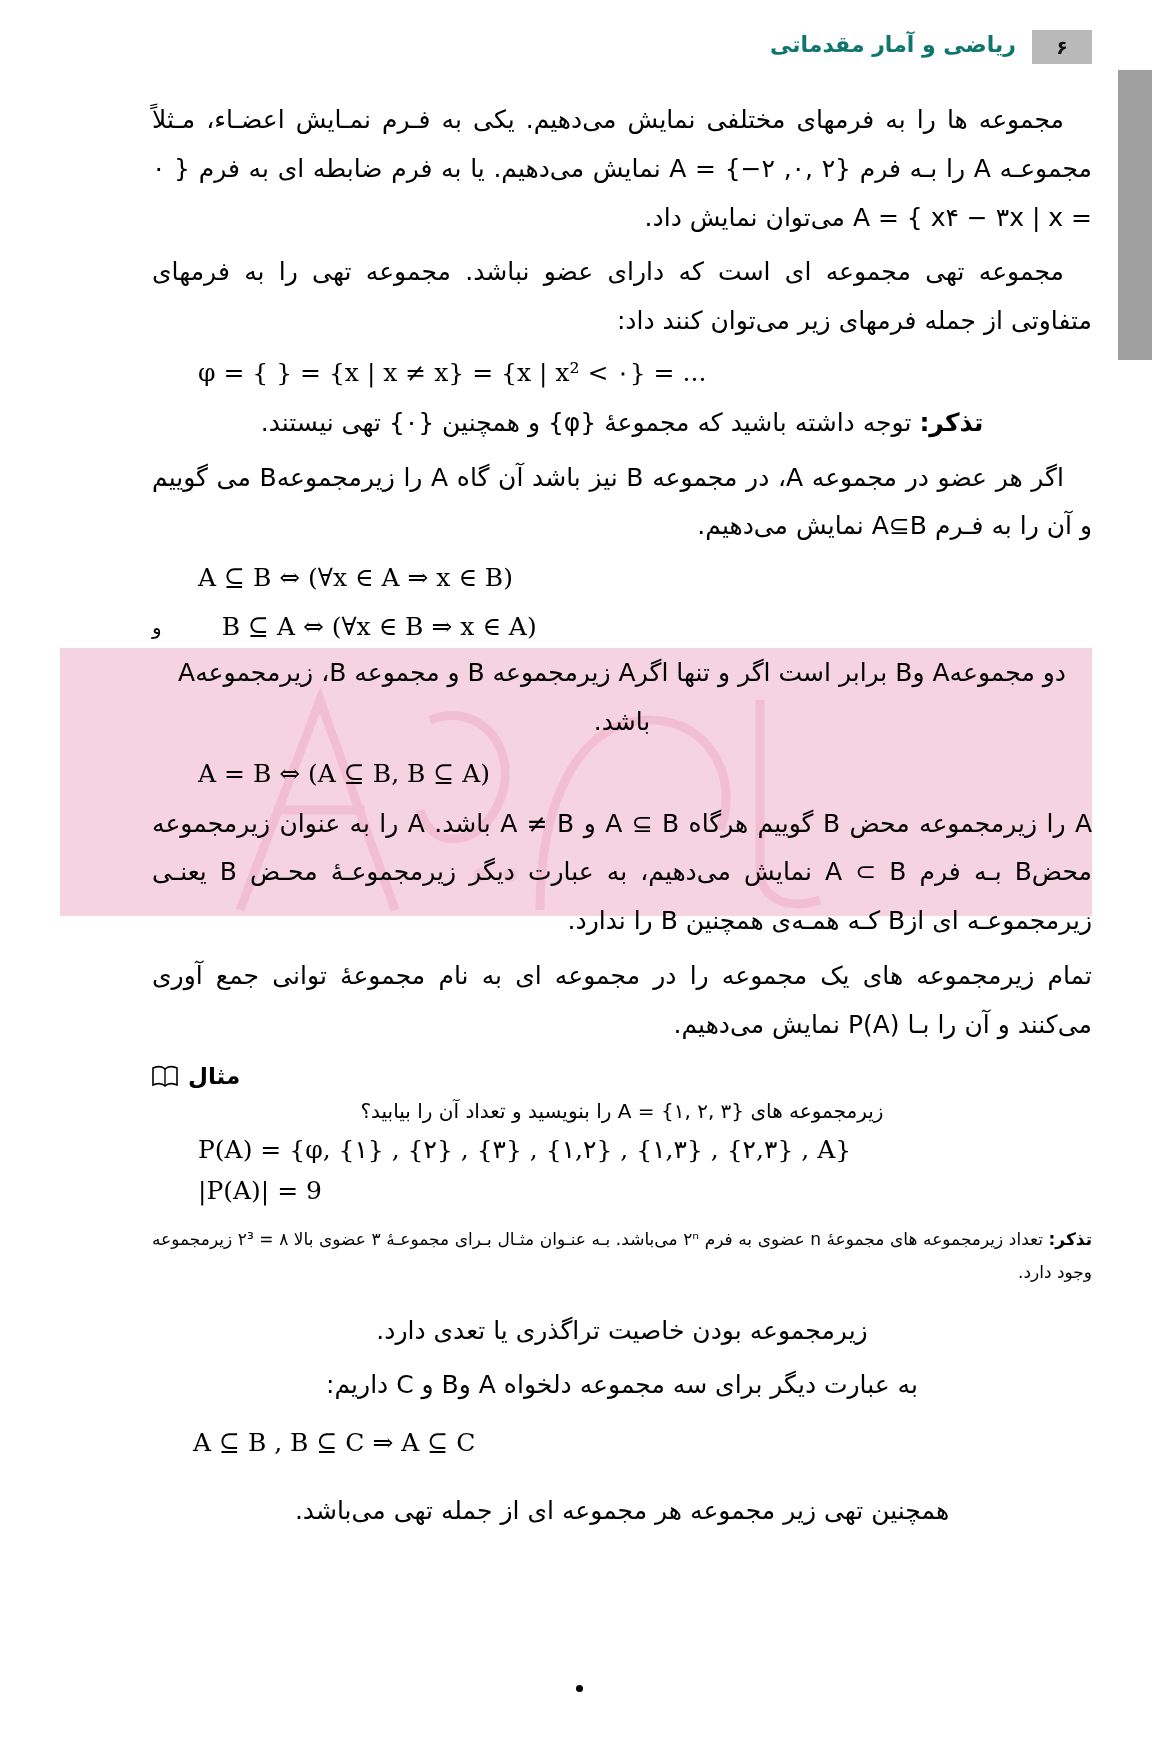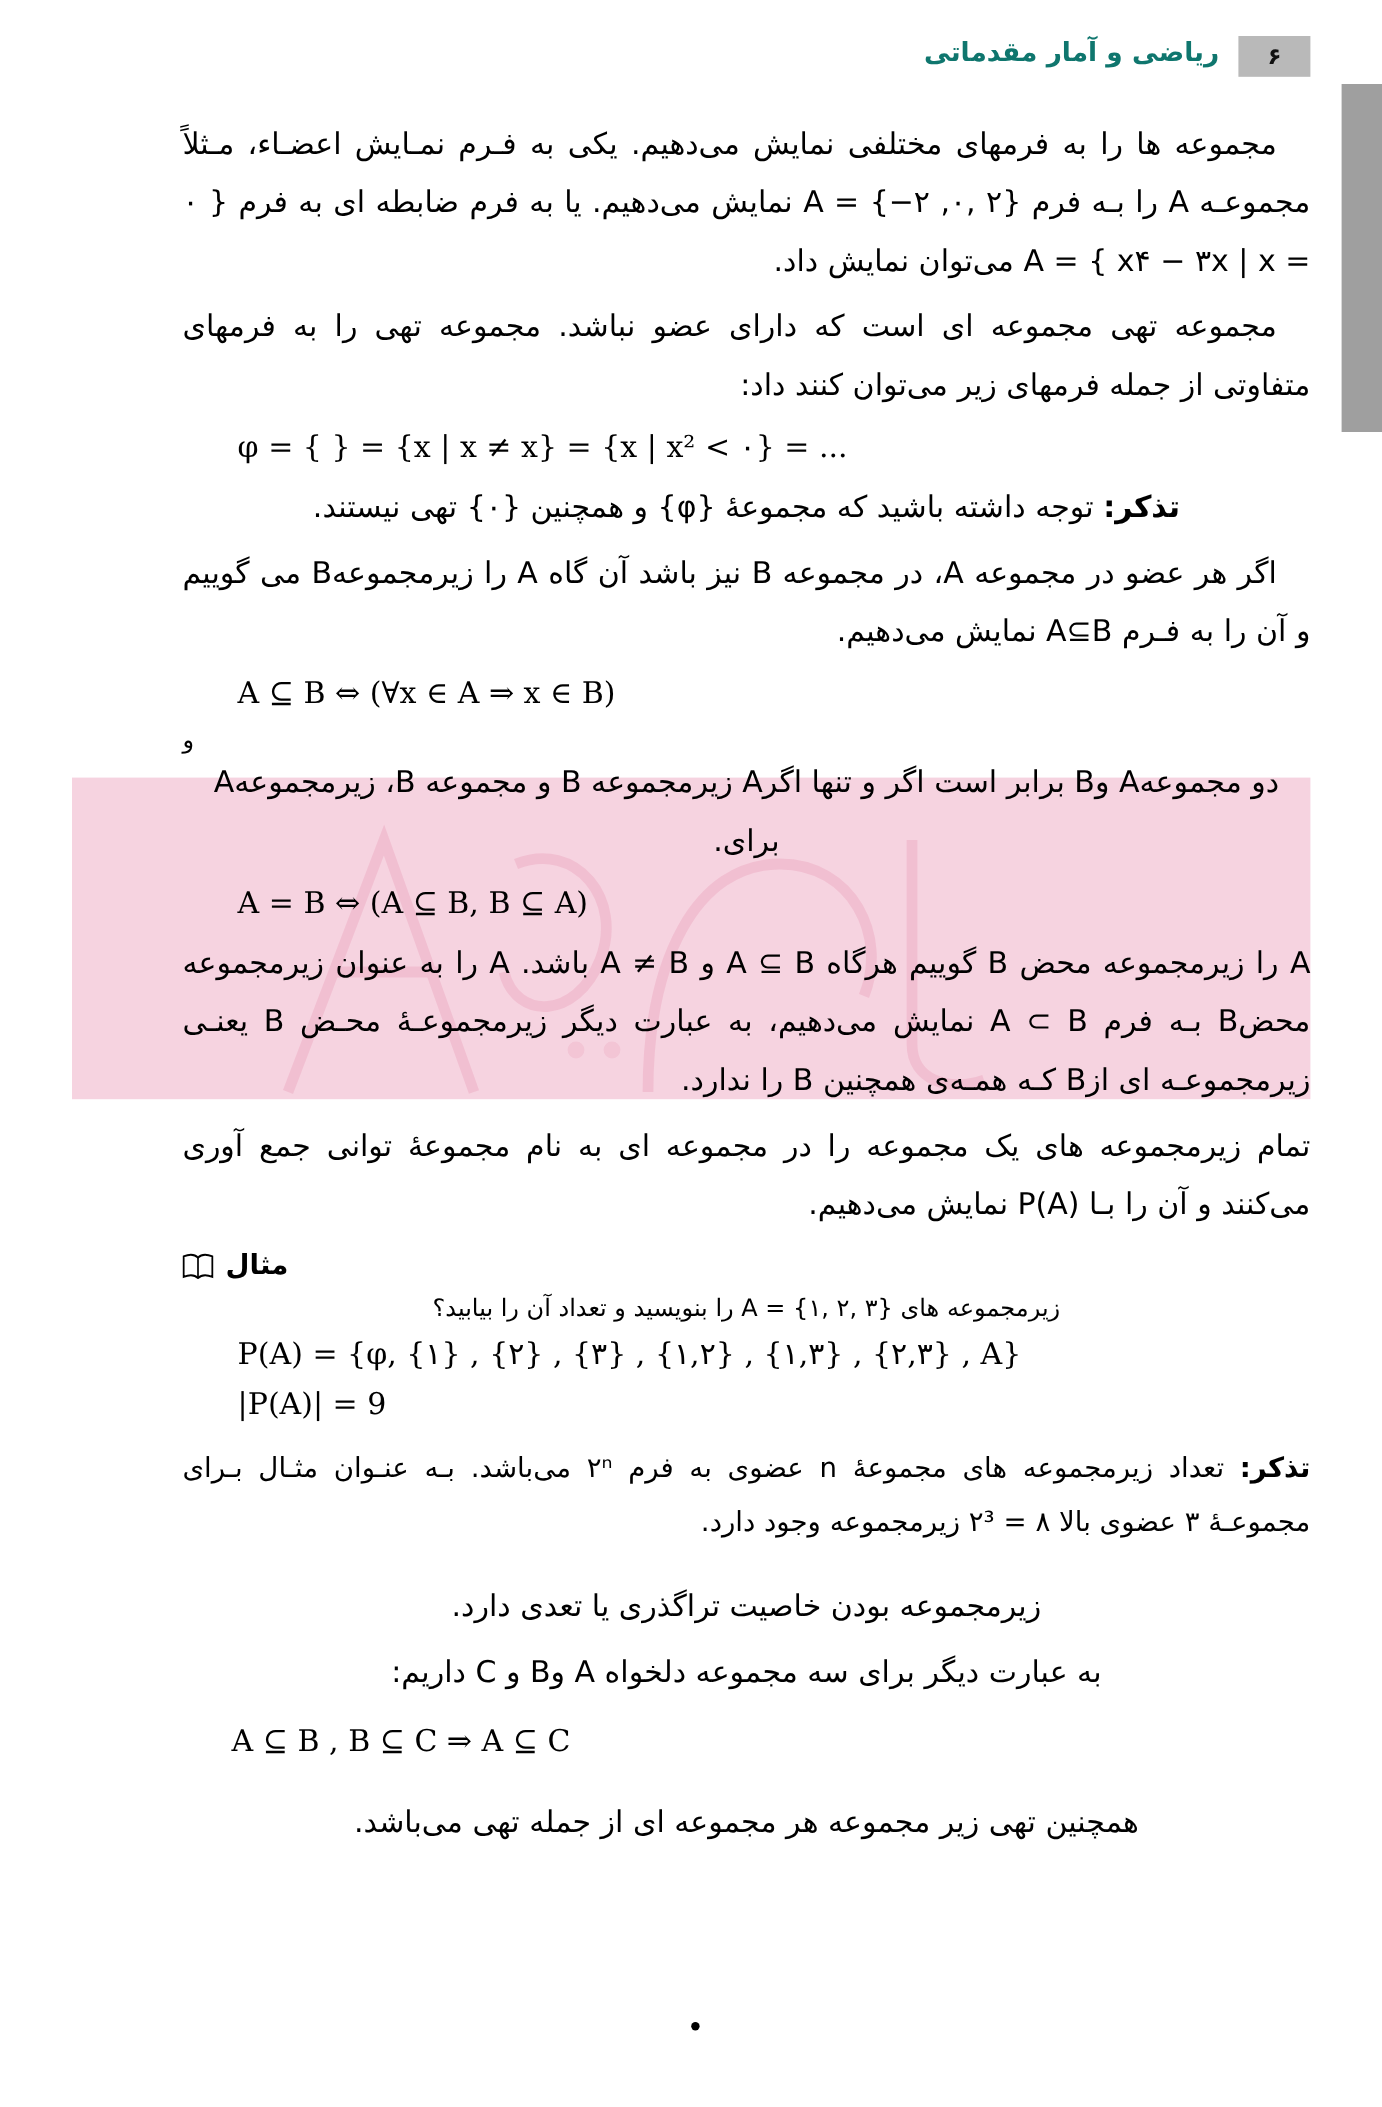--- a/index.html
+++ b/index.html
@@ -159,21 +159,21 @@
   .bottom-dot {
     position: absolute;
     left: 50%;
     bottom: 64px;
     width: 7px;
     height: 7px;
     background: #000;
     border-radius: 50%;
   }
 
-  .note-para { font-size: 23px; line-height: 1.95; text-align: justify; text-align-last: right; }
+  .note-para { font-size: 17px; line-height: 1.95; text-align: justify; text-align-last: right; }
 </style>
 </head>
 <body>
 
 <div class="page">
 
   <div class="highlight-band" style="top:648px; height:268px;"></div>
 
   <div class="watermark">
     <svg viewBox="0 0 680 290" xmlns="http://www.w3.org/2000/svg">
@@ -211,23 +211,24 @@
     <p class="para" style="text-align:center; text-align-last:center;">
       <span class="bold-lead">تذکر:</span><span> توجه داشته باشید که مجموعهٔ {φ} و همچنین {۰} تهی نیستند.</span>
     </p>
 
     <p class="para indent">اگر هر عضو در مجموعه A، در مجموعه B نیز باشد آن گاه A را زیرمجموعهB می گوییم و آن را به فـرم A⊆B نمایش می‌دهیم.</p>
 
     <div class="math-line">A ⊆ B ⇔ (∀x ∈ A ⇒ x ∈ B)</div>
 
     <div style="display:flex; flex-direction:row-reverse; align-items:center; gap:14px; margin-right:0;">
       <span style="font-size:20px;">و</span>
+      <span class="math-line" style="margin:8px 0 8px 46px;">B ⊆ A ⇔ (∀x ∈ B ⇒ x ∈ A)</span>
     </div>
 
-    <p class="para" style="text-align:center; text-align-last:center;">دو مجموعهA وB برابر است اگر و تنها اگرA زیرمجموعه B و مجموعه B، زیرمجموعهA برای.</p>
+    <p class="para" style="text-align:center; text-align-last:center;">دو مجموعهA وB برابر است اگر و تنها اگرA زیرمجموعه B و مجموعه B، زیرمجموعهA باشد.</p>
 
     <div class="math-line">A = B ⇔ (A ⊆ B, B ⊆ A)</div>
 
     <p class="para">A را زیرمجموعه محض B گوییم هرگاه A ⊆ B و A ≠ B باشد. A را به عنوان زیرمجموعه محضB  بـه فرم A ⊂ B نمایش می‌دهیم، به عبارت دیگر زیرمجموعـهٔ محـض B یعنـی زیرمجموعـه ای ازB کـه همـه‌ی همچنین B را ندارد.</p>
 
     <p class="para">تمام زیرمجموعه های یک مجموعه را در مجموعه ای به نام مجموعهٔ توانی جمع آوری می‌کنند و آن را بـا P(A) نمایش می‌دهیم.</p>
 
     <div class="example-head">
       <span class="book-icon">
         <svg viewBox="0 0 26 22" xmlns="http://www.w3.org/2000/svg">

